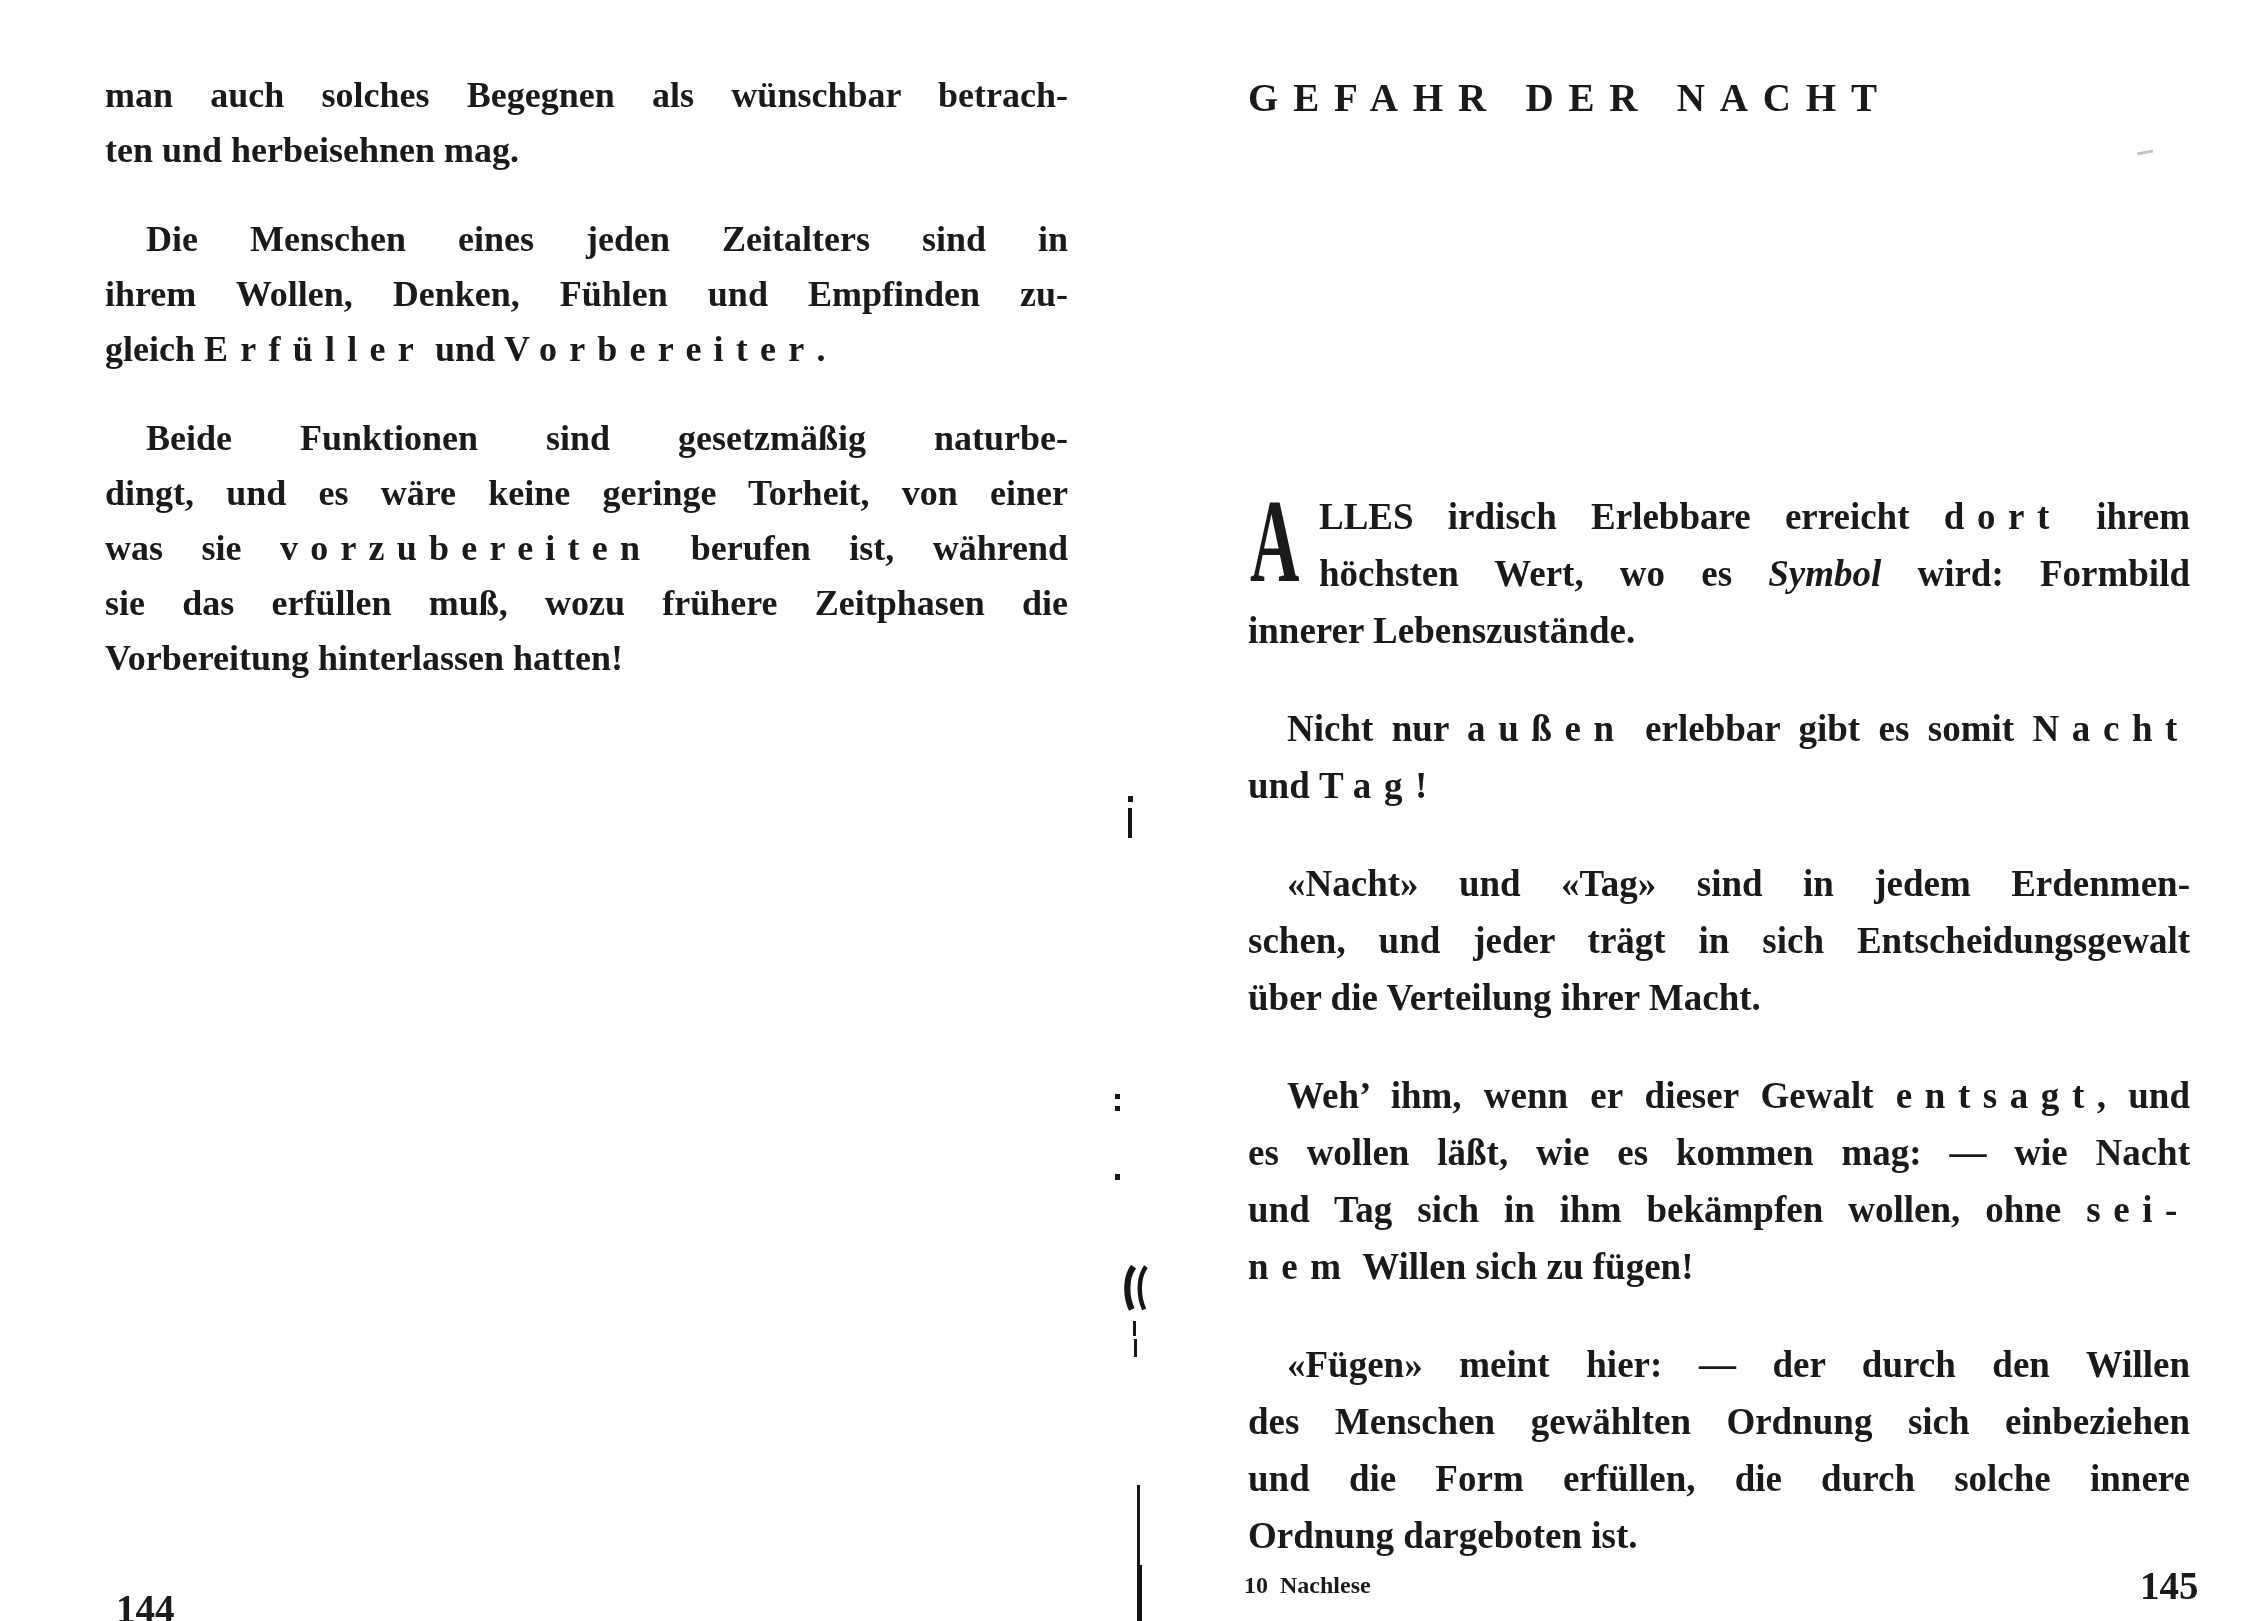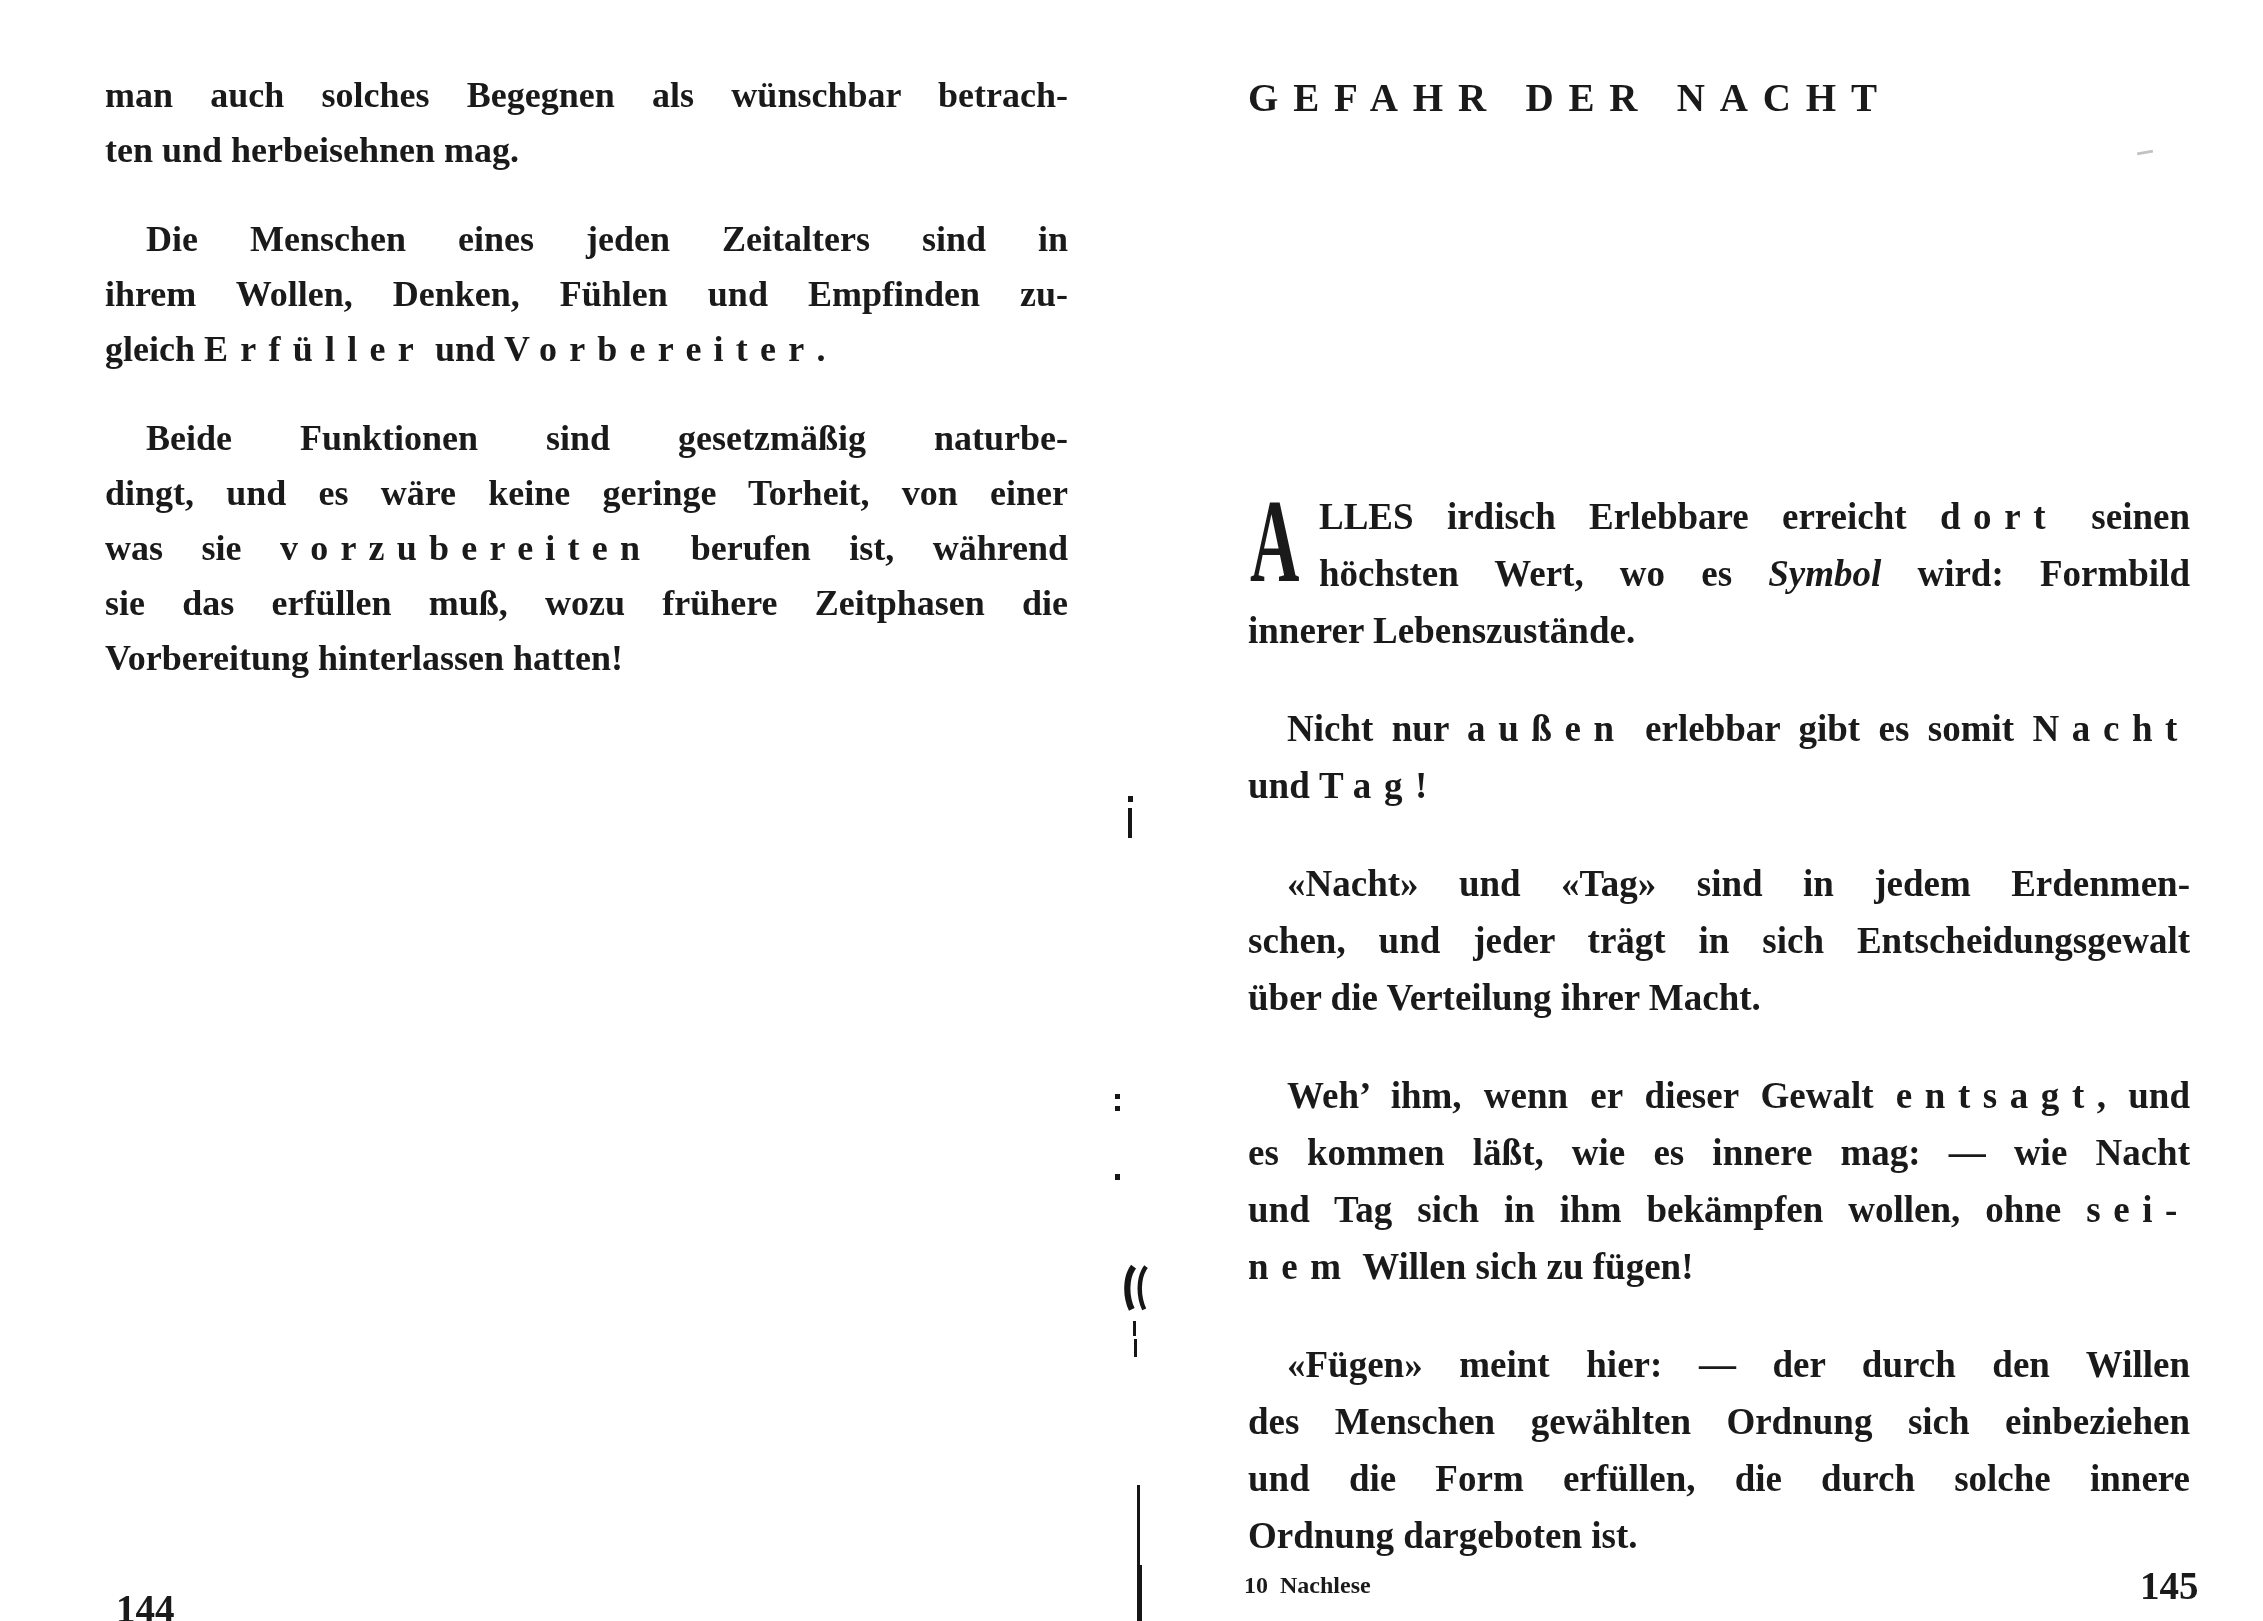--- a/index.html
+++ b/index.html
@@ -65,36 +65,36 @@
         </div>
       </div>
     <div class="pnum pnum-left">144</div>
   </div>
 
   <div>
     <div class="chapter-title">GEFAHR DER NACHT</div>
     <div class="col right-col">
         <div class="para has-dc">
           <span class="dropcap">A</span>
-          <div class="ln dc"><span>LLES irdisch Erlebbare erreicht </span><span class="sp">dort</span><span> seinen</span></div>
+          <div class="ln dc"><span>LLES irdisch Erlebbare erreicht </span><span class="sp">dort</span><span> ihrem</span></div>
           <div class="ln dc"><span>höchsten Wert, wo es </span><span class="it">Symbol</span><span> wird: Formbild</span></div>
           <div class="ln nj"><span>innerer Lebenszustände.</span></div>
         </div>
         <div class="para">
           <div class="ln ind"><span>Nicht nur </span><span class="sp">außen</span><span> erlebbar gibt es somit </span><span class="sp">Nacht</span></div>
           <div class="ln nj"><span>und </span><span class="sp">Tag</span><span>!</span></div>
         </div>
         <div class="para">
           <div class="ln ind"><span>«Nacht» und «Tag» sind in jedem Erdenmen-</span></div>
           <div class="ln"><span>schen, und jeder trägt in sich Entscheidungsgewalt</span></div>
           <div class="ln nj"><span>über die Verteilung ihrer Macht.</span></div>
         </div>
         <div class="para">
           <div class="ln ind"><span>Weh’ ihm, wenn er dieser Gewalt </span><span class="sp">entsagt</span><span>, und</span></div>
-          <div class="ln"><span>es kommen läßt, wie es innere mag: — wie Nacht</span></div>
+          <div class="ln"><span>es wollen läßt, wie es kommen mag: — wie Nacht</span></div>
           <div class="ln"><span>und Tag sich in ihm bekämpfen wollen, ohne </span><span class="sp">sei-</span></div>
           <div class="ln nj"><span class="sp">nem</span><span> Willen sich zu fügen!</span></div>
         </div>
         <div class="para">
           <div class="ln ind"><span>«Fügen» meint hier: — der durch den Willen</span></div>
           <div class="ln"><span>des Menschen gewählten Ordnung sich einbeziehen</span></div>
           <div class="ln"><span>und die Form erfüllen, die durch solche innere</span></div>
           <div class="ln nj"><span>Ordnung dargeboten ist.</span></div>
         </div>
       </div>

